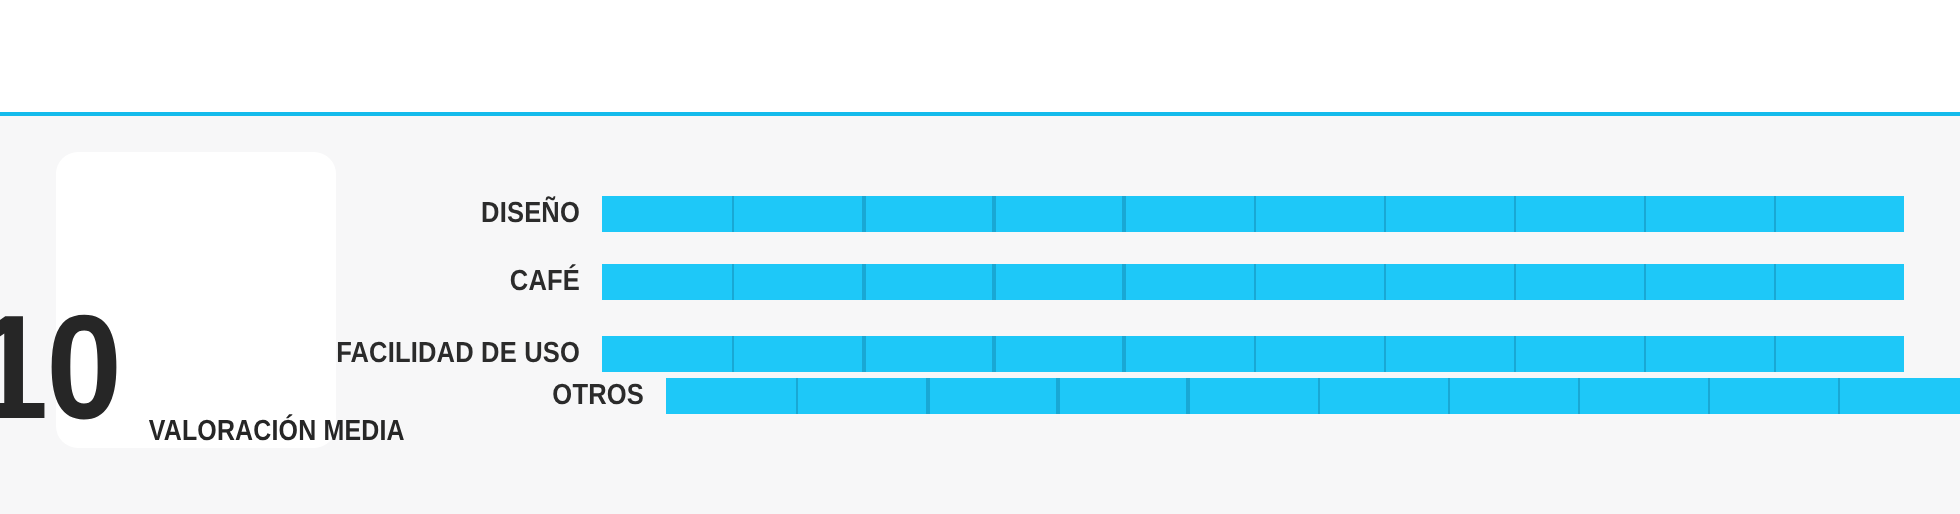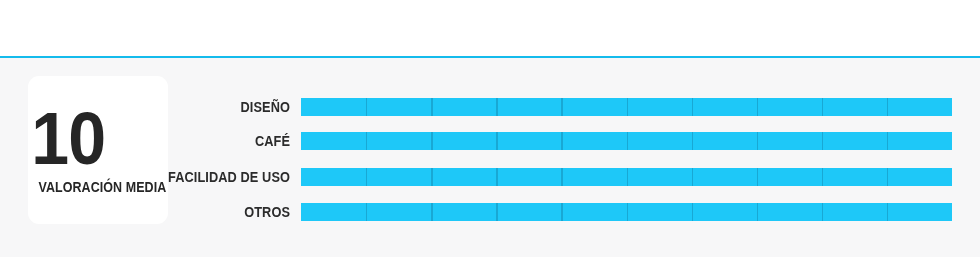--- a/index.html
+++ b/index.html
@@ -52,22 +52,22 @@
   
   .score-card {
     position: absolute;
     left: 28px;
     top: 18px;
     width: 140px;
     height: 148px;
     background: #ffffff;
     border-radius: 11px;
     display: flex;
-    flex-direction: column;
-    align-items: flex-start;
+    flex-direction: row;
+    align-items: flex-end;
     justify-content: center;
   }
   .score-value {
     font-family: "Liberation Sans Narrow", "Liberation Sans", sans-serif;
     font-size: 74px;
     font-weight: bold;
     line-height: 0.92;
     letter-spacing: -1px;
     color: #262626;
     transform: scaleX(0.92);
@@ -202,21 +202,21 @@
               <div class="tick" style="left: 195.3px; background: rgb(25, 168, 212);"></div>
               <div class="tick" style="left: 260.4px; background: rgb(25, 168, 212);"></div>
               <div class="tick" style="left: 325.5px; background: rgb(25, 168, 212);"></div>
               <div class="tick" style="left: 390.6px; background: rgb(25, 168, 212);"></div>
               <div class="tick" style="left: 455.7px; background: rgb(25, 168, 212);"></div>
               <div class="tick" style="left: 520.8px; background: rgb(25, 168, 212);"></div>
               <div class="tick" style="left: 585.9px; background: rgb(25, 168, 212);"></div>
             </div>
           </div>
         </div>
-        <div class="criteria-row" style="top: 145px;">
+        <div class="criteria-row" style="top: 131px; margin-left: 32px;">
           <div class="criteria-label">OTROS</div>
           <div class="criteria-track">
             <div class="criteria-fill" style="width: 651px; background: rgb(30, 200, 248);"></div>
             <div class="criteria-ticks">
               <div class="tick" style="left: 65.1px; background: rgb(25, 168, 212);"></div>
               <div class="tick" style="left: 130.2px; background: rgb(25, 168, 212);"></div>
               <div class="tick" style="left: 195.3px; background: rgb(25, 168, 212);"></div>
               <div class="tick" style="left: 260.4px; background: rgb(25, 168, 212);"></div>
               <div class="tick" style="left: 325.5px; background: rgb(25, 168, 212);"></div>
               <div class="tick" style="left: 390.6px; background: rgb(25, 168, 212);"></div>

